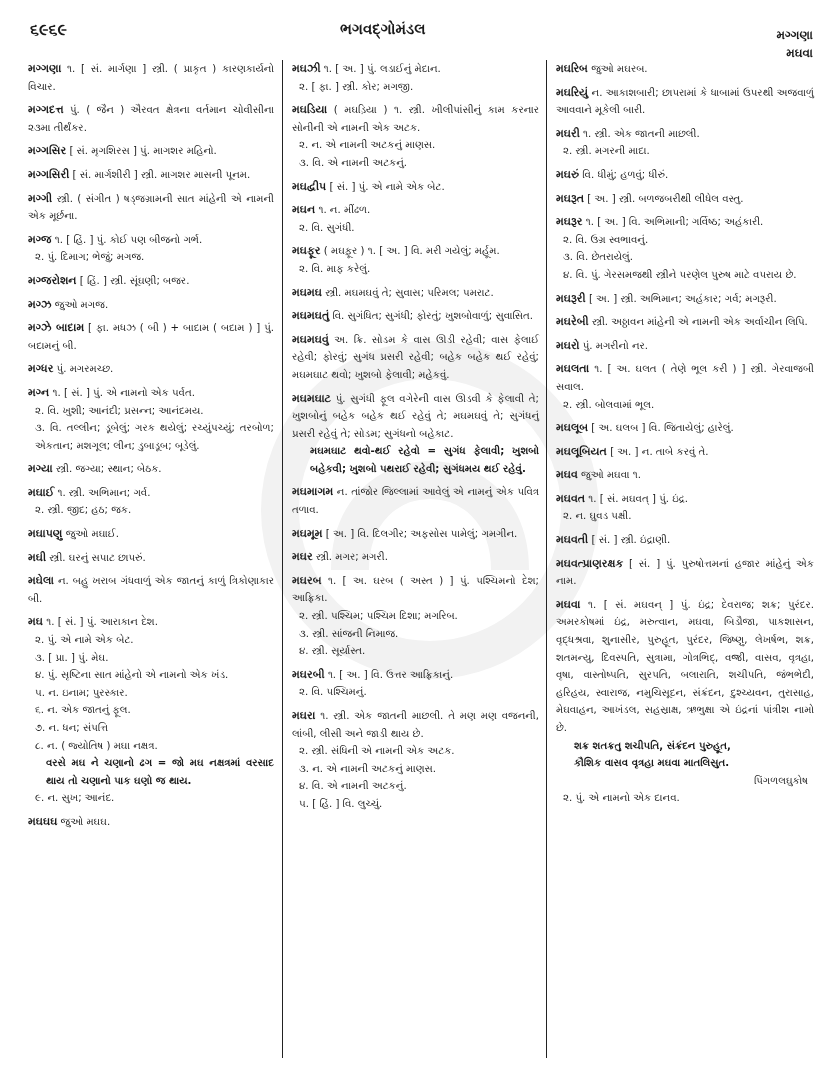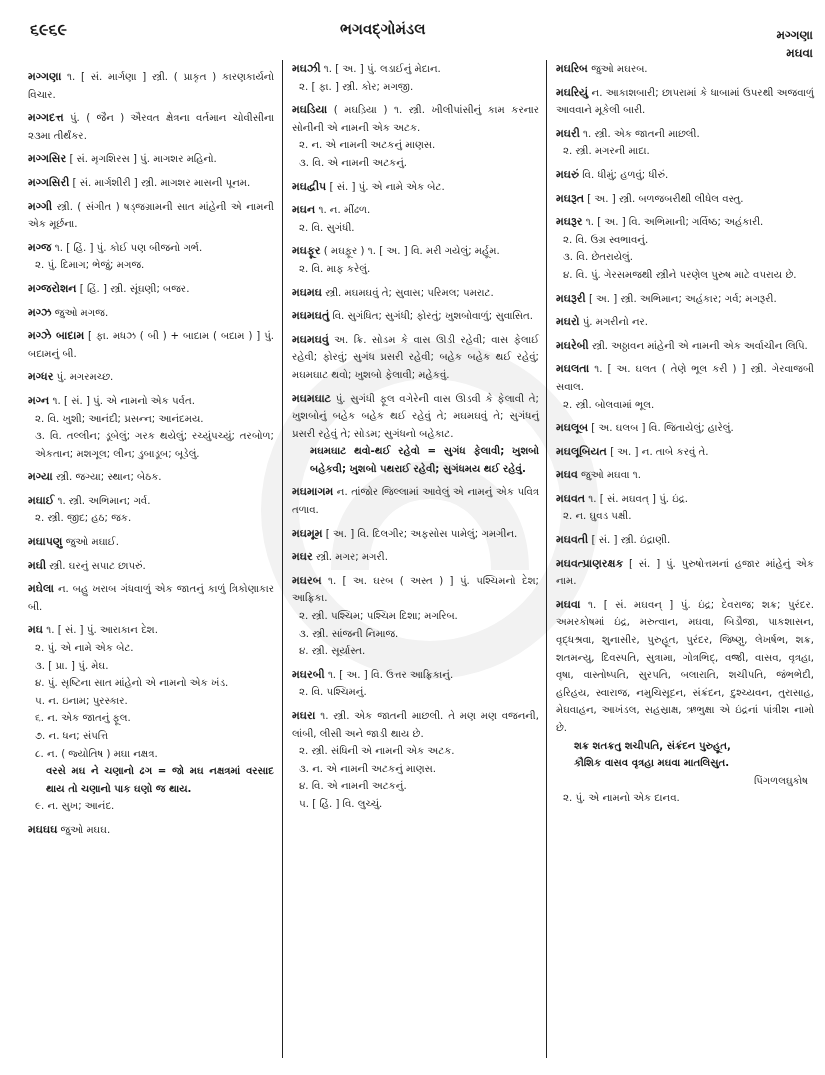--- a/index.html
+++ b/index.html
@@ -25,21 +25,21 @@
     font-size: 15px; font-weight: bold;
   }
   .guide-words {
     position: absolute; right: 12px; top: 26px;
     font-size: 12px; font-weight: bold; text-align: right; line-height: 18px;
   }
   .columns { position: absolute; left: 0; top: 60px; width: 825px; height: 1010px; }
   .col {
     position: absolute; top: 0; font-size: 10.2px; line-height: 17.6px;
   }
-  .col-1 { left: 28px; width: 246px; margin-top: 8px; }
+  .col-1 { left: 28px; width: 246px; }
   .col-2 { left: 292px; width: 247px; }
   .col-3 { left: 556px; width: 258px; }
   .rule {
     position: absolute; top: 0; width: 1px; background: #222;
   }
   .rule-1 { left: 282px; height: 998px; }
   .rule-2 { left: 546px; height: 998px; }
   .entry { margin-bottom: 6px; text-align: justify; }
   .entry p { margin: 0; }
   .headword { font-weight: bold; font-size: 11px; }
@@ -220,24 +220,24 @@
       <div class="entry">
         <p class="first-line"><span class="headword">મઘરૂર</span> <span>૧. [ અ. ] વિ. અભિમાની; ગર્વિષ્ઠ; અહંકારી.</span></p>
         <p class="sense">૨. વિ. ઉગ્ર સ્વભાવનું.</p>
         <p class="sense">૩. વિ. છેતરાયેલું.</p>
         <p class="sense">૪. વિ. પું. ગેરસમજથી સ્ત્રીને પરણેલ પુરુષ માટે વપરાય છે.</p>
       </div>
       <div class="entry">
         <p class="first-line"><span class="headword">મઘરૂરી</span> <span>[ અ. ] સ્ત્રી. અભિમાન; અહંકાર; ગર્વ; મગરૂરી.</span></p>
       </div>
       <div class="entry">
+        <p class="first-line"><span class="headword">મઘરેબી</span> <span>સ્ત્રી. અઠ્ઠાવન માંહેની એ નામની એક અર્વાચીન લિપિ.</span></p>
+      </div>
+      <div class="entry">
         <p class="first-line"><span class="headword">મઘરો</span> <span>પું. મગરીનો નર.</span></p>
-      </div>
-      <div class="entry">
-        <p class="first-line"><span class="headword">મઘરેબી</span> <span>સ્ત્રી. અઠ્ઠાવન માંહેની એ નામની એક અર્વાચીન લિપિ.</span></p>
       </div>
       <div class="entry">
         <p class="first-line"><span class="headword">મઘલતા</span> <span>૧. [ અ. ઘલત ( તેણે ભૂલ કરી ) ] સ્ત્રી. ગેરવાજબી સવાલ.</span></p>
         <p class="sense">૨. સ્ત્રી. બોલવામાં ભૂલ.</p>
       </div>
       <div class="entry">
         <p class="first-line"><span class="headword">મઘલૂબ</span> <span>[ અ. ઘલબ ] વિ. જિતાયેલું; હારેલું.</span></p>
       </div>
       <div class="entry">
         <p class="first-line"><span class="headword">મઘલૂબિયત</span> <span>[ અ. ] ન. તાબે કરવું તે.</span></p>

